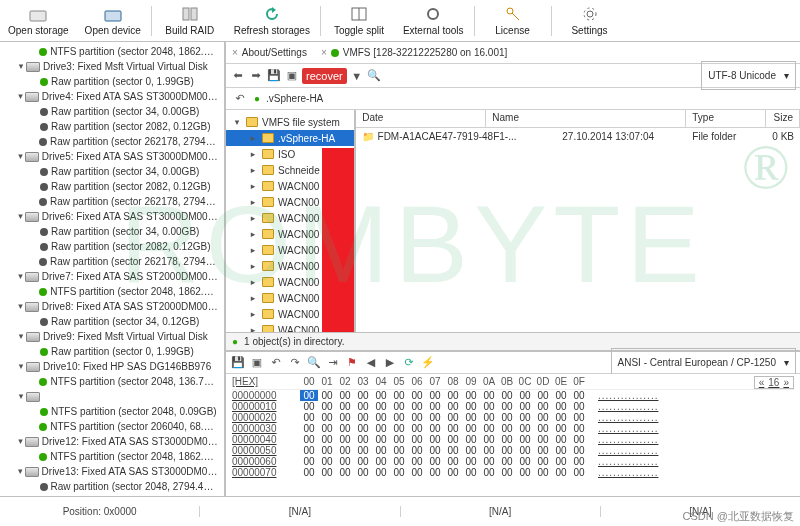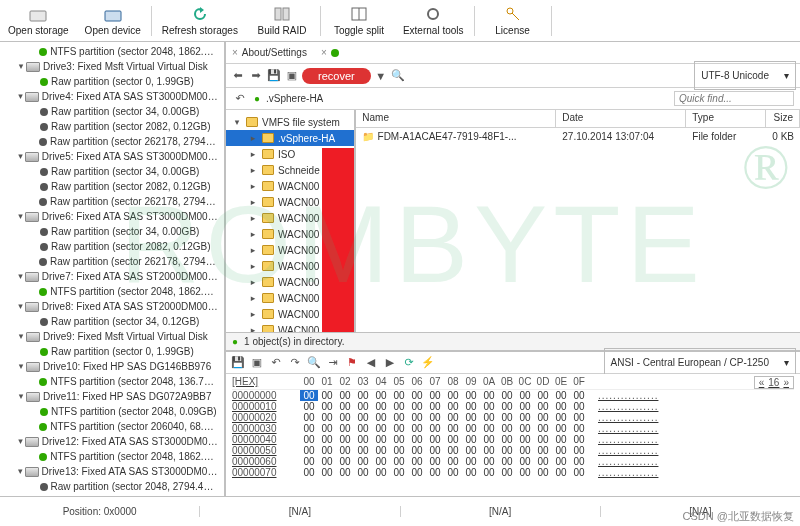--- a/index.html
+++ b/index.html
@@ -17,21 +17,21 @@
 .dot-k { display: inline-block; width: 8px; height: 8px; border-radius: 50%; background: #555; margin-right: 3px; flex-shrink: 0; }
 .hd { display: inline-block; width: 14px; height: 10px; background: linear-gradient(#e8e8e8,#b0b0b0); border: 1px solid #888; border-radius: 1px; margin-right: 3px; flex-shrink: 0; }
 .tree-row .lbl { overflow: hidden; text-overflow: ellipsis; }
 .right { flex: 1; display: flex; flex-direction: column; overflow: hidden; }
 .tabs { height: 22px; display: flex; align-items: center; padding: 0 6px; border-bottom: 1px solid #d0d0d0; gap: 14px; }
 .tab { display: flex; align-items: center; gap: 4px; font-size: 11px; color: #333; cursor: pointer; }
 .tab .close { color: #888; font-size: 10px; }
 .tab .bullet { width: 8px; height: 8px; border-radius: 50%; background: #2ea800; }
 .fbar { height: 24px; display: flex; align-items: center; padding: 0 4px; border-bottom: 1px solid #d0d0d0; gap: 2px; }
 .micon { width: 16px; height: 16px; display: inline-flex; align-items: center; justify-content: center; font-size: 11px; color: #555; }
-.enc { margin-left: auto; border: 1px solid #bbb; padding: 8px 6px; font-size: 10px; display: flex; align-items: center; gap: 15px; }
+.enc { margin-left: auto; border: 1px solid #bbb; padding: 8px 6px; font-size: 10px; display: flex; align-items: center; gap: 8px; }
 .crumbs { height: 22px; display: flex; align-items: center; padding: 0 6px; border-bottom: 1px solid #d0d0d0; gap: 6px; }
 .crumbs input { margin-left: auto; width: 120px; border: 1px solid #ccc; padding: 1px 4px; font-style: italic; color: #999; font-size: 10px; }
 .mid { flex: 1; display: flex; overflow: hidden; }
 .fs-tree { width: 200px; border-right: 2px solid #c0c0c0; overflow: hidden; position: relative; background: #fff; padding-top: 4px; }
 .fs-row { height: 16px; display: flex; align-items: center; padding-left: 6px; gap: 4px; font-size: 10px; }
 .fs-row .folder { width: 12px; height: 10px; background: #f8d060; border: 1px solid #c09020; border-radius: 1px; }
 .fs-row.sel { background: #2070d0; color: #fff; }
 .redact { position: absolute; left: 96px; top: 38px; width: 60px; height: 216px; background: #ee1c25; }
 .file-list { flex: 1; display: flex; flex-direction: column; }
 .fl-head { height: 18px; display: flex; border-bottom: 1px solid #d0d0d0; }
@@ -70,31 +70,31 @@
     </div>
   <div class="tbtn">
       <svg class="ticon">
         <rect x="1" y="6" width="16" height="10" rx="1" fill="#cde" stroke="#369"></rect>
       </svg>
       <span>Open device</span>
     </div>
   <div class="tsep"></div>
   <div class="tbtn">
       <svg class="ticon">
-        <path d="M9 3a6 6 0 1 0 6 6h-2a4 4 0 1 1-4-4V2l4 3-4 3z" fill="#2a8"></path>
-      </svg>
-      <span>Refresh storages</span>
-    </div>
-  <div class="tbtn">
-      <svg class="ticon">
         <rect x="2" y="3" width="6" height="12" fill="#ddd" stroke="#888"></rect>
         <rect x="10" y="3" width="6" height="12" fill="#ddd" stroke="#888"></rect>
       </svg>
       <span>Build RAID</span>
     </div>
+  <div class="tbtn">
+      <svg class="ticon">
+        <path d="M9 3a6 6 0 1 0 6 6h-2a4 4 0 1 1-4-4V2l4 3-4 3z" fill="#2a8"></path>
+      </svg>
+      <span>Refresh storages</span>
+    </div>
   <div class="tsep"></div>
   <div class="tbtn">
       <svg class="ticon">
         <rect x="2" y="3" width="14" height="12" fill="none" stroke="#666"></rect>
         <line x1="9" y1="3" x2="9" y2="15" stroke="#666"></line>
       </svg>
       <span>Toggle split</span>
     </div>
   <div class="tbtn">
       <svg class="ticon">
@@ -104,20 +104,27 @@
     </div>
   <div class="tsep"></div>
   <div class="tbtn">
       <svg class="ticon">
         <circle cx="6" cy="6" r="3" fill="none" stroke="#c80"></circle>
         <line x1="8" y1="8" x2="15" y2="15" stroke="#c80"></line>
       </svg>
       <span>License</span>
     </div>
   <div class="tsep"></div>
+  <div class="tbtn">
+      <svg class="ticon">
+        <circle cx="9" cy="9" r="3" fill="none" stroke="#666"></circle>
+        <circle cx="9" cy="9" r="6" fill="none" stroke="#666" stroke-dasharray="2 3"></circle>
+      </svg>
+      <span>Settings</span>
+    </div>
 </div>
 
 <div class="main">
 
   <div class="left" id="drive-tree">
       <div class="tree-row" style="padding-left: 28px;">
         <span class="arrow"></span>
         <span class="dot-g"></span>
         <span class="lbl">NTFS partition (sector 2048, 1862.97GB)</span>
       </div>
@@ -227,21 +234,20 @@
         <span class="lbl">Drive10: Fixed HP SAS DG146BB976</span>
       </div>
       <div class="tree-row" style="padding-left: 28px;">
         <span class="arrow"></span>
         <span class="dot-g"></span>
         <span class="lbl">NTFS partition (sector 2048, 136.72GB)</span>
       </div>
       <div class="tree-row" style="padding-left: 14px;">
         <span class="arrow">▾</span>
         <span class="hd"></span>
-        <span class="lbl">Drive11: Fixed HP SAS DG072A9BB7</span>
       </div>
       <div class="tree-row" style="padding-left: 28px;">
         <span class="arrow"></span>
         <span class="dot-g"></span>
         <span class="lbl">NTFS partition (sector 2048, 0.09GB)</span>
       </div>
       <div class="tree-row" style="padding-left: 28px;">
         <span class="arrow"></span>
         <span class="dot-g"></span>
         <span class="lbl">NTFS partition (sector 206040, 68.26GB)</span>
@@ -275,42 +281,42 @@
 
   <div class="right">
     <div class="tabs">
       <div class="tab">
           <span class="close">×</span>
           <span>About/Settings</span>
         </div>
       <div class="tab">
           <span class="close">×</span>
           <span class="bullet"></span>
+          <span>VMFS [128-32212225280 on 16.001]</span>
         </div>
     </div>
 
     <div class="fbar">
       <span class="micon">⬅</span>
       <span class="micon">➡</span>
       <span class="micon">💾</span>
       <span class="micon">▣</span>
-      <span class="micon" style="background:#d33;color:#fff;padding:0 16px;width:auto;border-radius:8px">recover</span>
+      <span class="micon" style="background:#d33;color:#fff;padding:0 4px;width:auto;border-radius:2px">recover</span>
       <span class="micon">▼</span>
       <span class="micon">🔍</span>
       <div class="enc">
           <span>UTF-8 Unicode</span>
           <span>▾</span>
         </div>
     </div>
 
     <div class="crumbs">
       <span class="micon">↶</span>
       <span style="color:#2ea800">●</span>
       <span>.vSphere-HA</span>
-      <input placeholder="Quick find..." style="">
     </div>
 
     <div class="mid">
       <div class="fs-tree" id="fs-tree">
         <div class="redact"></div>
       <div class="fs-row" style="padding-left: 6px;">
             <span class="arrow">▾</span>
             <span class="folder"></span>
             <span>VMFS file system</span>
           </div>
@@ -375,22 +381,22 @@
             <span>WACN00</span>
           </div>
           <div class="fs-row" style="padding-left: 22px;">
             <span class="arrow">▸</span>
             <span class="folder"></span>
             <span>WACN00</span>
           </div>
         </div>
       <div class="file-list">
         <div class="fl-head">
+          <div style="width:130px">Date</div>
           <div style="width:200px">Name</div>
-          <div style="width:130px">Date</div>
           <div style="width:80px">Type</div>
           <div style="flex:1;text-align:right">Size</div>
         </div>
         <div id="fl-body" style="flex:1">
             <div class="fl-row">
               <div style="width:200px">📁 FDM-A1ACAE47-7919-48F1-...</div>
               <div style="width:130px">27.10.2014 13:07:04</div>
               <div style="width:80px">File folder</div>
               <div style="flex:1;text-align:right">0 KB</div>
             </div>

